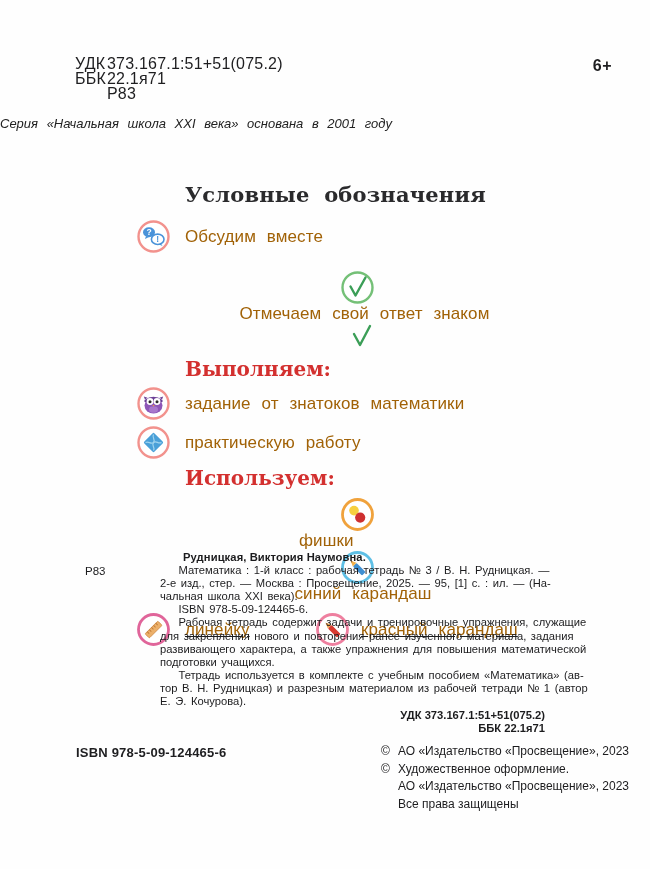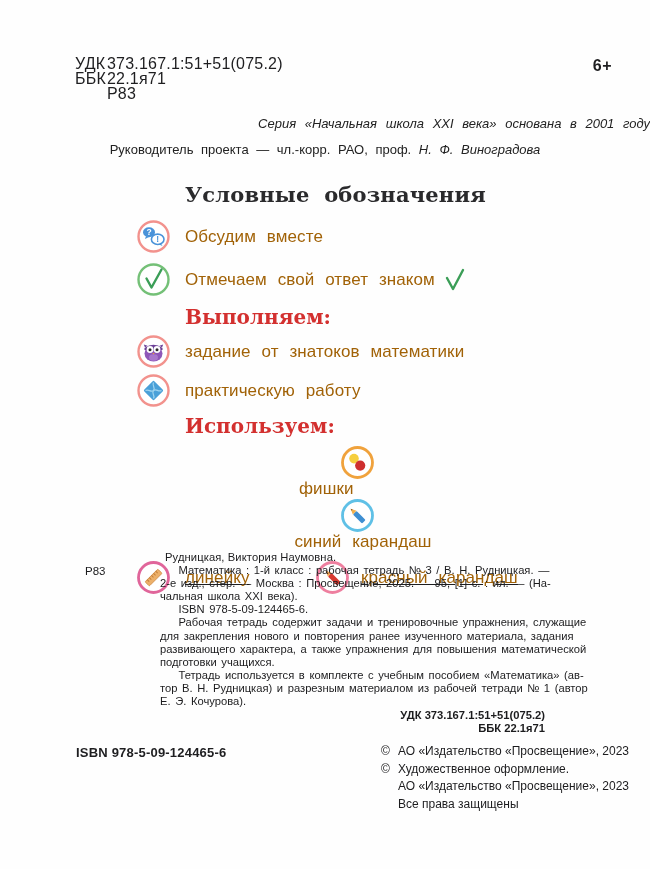--- a/index.html
+++ b/index.html
@@ -9,46 +9,46 @@
     -webkit-font-smoothing:antialiased;
   }
   .page{position:absolute;inset:0;background:#fefefe;overflow:hidden;}
 
   
   .meta-top{position:absolute;left:75px;top:56px;font-size:16px;line-height:15px;letter-spacing:.2px;}
   .meta-line{display:flex;}
   .meta-label{display:inline-block;width:32px;}
   .age-badge{position:absolute;right:38px;top:57px;font-size:16px;font-weight:bold;letter-spacing:.5px;}
 
-  .series-line{position:absolute;top:116px;left:0;right:0;text-align:right;
+  .series-line{position:absolute;top:116px;left:0;right:0;text-align:left;
     font-size:13px;font-style:italic;word-spacing:5px;color:#222;}
   .leader-line{position:absolute;top:142px;left:0;right:0;text-align:center;
     font-size:13px;word-spacing:4px;color:#222;}
   .leader-line .name{font-style:italic;}
 
   
   .legend{position:absolute;left:137px;top:182px;width:440px;}
   .legend-title{margin:0 0 0 48px;font-family:"DejaVu Serif",serif;font-weight:bold;
     font-size:21px;color:#2a2a2c;word-spacing:7px;letter-spacing:.2px;}
   .legend-row{display:flex;align-items:center;}
   .legend-row .icon{width:33px;height:33px;flex:0 0 33px;}
   .legend-row .lbl{margin-left:15px;font-size:17px;color:#a16207;word-spacing:6px;letter-spacing:.1px;}
   .legend-heading{margin-left:48px;font-family:"DejaVu Serif",serif;font-weight:bold;
     font-size:20px;color:#d3302f;word-spacing:2px;}
-  .r1{margin-top:13px;} .r2{margin-top:10px;}
+  .r1{margin-top:13px;} .r2{margin-top:18px;flex-direction:column;}
   .h2{margin-top:9px;} .r3{margin-top:6px;} .r4{margin-top:6px;}
   .h3{margin-top:7px;} .r5{margin-top:8px;flex-direction:column;} .r6{margin-top:9px;text-decoration:underline;}
   .two-col .lbl.col1{width:131px;}
   .two-col .icon2{margin-left:0;}
   .two-col .lbl.col2{margin-left:12px;}
   .check-glyph{margin-left:9px;display:inline-flex;align-items:center;}
 
   
   .card{position:absolute;left:160px;top:551px;width:385px;font-size:11.2px;line-height:13.1px;color:#1c1c1e;}
-  .card-author{font-weight:normal;margin-left:5px;letter-spacing:.1px;}
+  .card-author{font-weight:bold;margin-left:23px;letter-spacing:.1px;}
   .card-code{position:absolute;left:85px;top:565px;font-size:11.5px;color:#1c1c1e;}
   .pre{white-space:pre;word-spacing:1.5px;}
   .card-refs{margin-top:1px;text-align:right;font-weight:bold;font-size:11.2px;line-height:13px;}
 
   
   .footer-isbn{position:absolute;left:76px;top:745px;font-size:13px;font-weight:bold;letter-spacing:.2px;}
   .copyright{position:absolute;left:381px;top:743px;font-size:12px;line-height:17.5px;color:#1c1c1e;}
   .cr-row{display:flex;}
   .cr-sym{width:17px;flex:0 0 17px;}
   .cr-text{white-space:pre-line;}
@@ -68,24 +68,20 @@
       <span>22.1я71</span>
     </div>
     <div class="meta-line">
       <span class="meta-label"></span>
       <span>Р83</span>
     </div>
   </div>
   <div class="age-badge">6+</div>
 
   <div class="series-line">Серия «Начальная школа XXI века» основана в 2001 году</div>
-  <div class="leader-line">
-    <span>Руководитель проекта — чл.-корр. РАО, проф.</span>
-    <span class="name">Н. Ф. Виноградова</span>
-  </div>
 
   <div class="legend">
     <h2 class="legend-title">Условные обозначения</h2>
 
     <div class="legend-row r1">
       <span class="icon">
         <svg width="33" height="33" viewBox="0 0 33 33">
           <circle cx="16.5" cy="16.5" r="15" fill="#fff" stroke="#f2928d" stroke-width="2.4"></circle>
           <ellipse cx="12" cy="12.2" rx="6" ry="5" fill="#4a93d9"></ellipse>
           <path d="M9 16 L8 19 L12 17 Z" fill="#4a93d9"></path>

